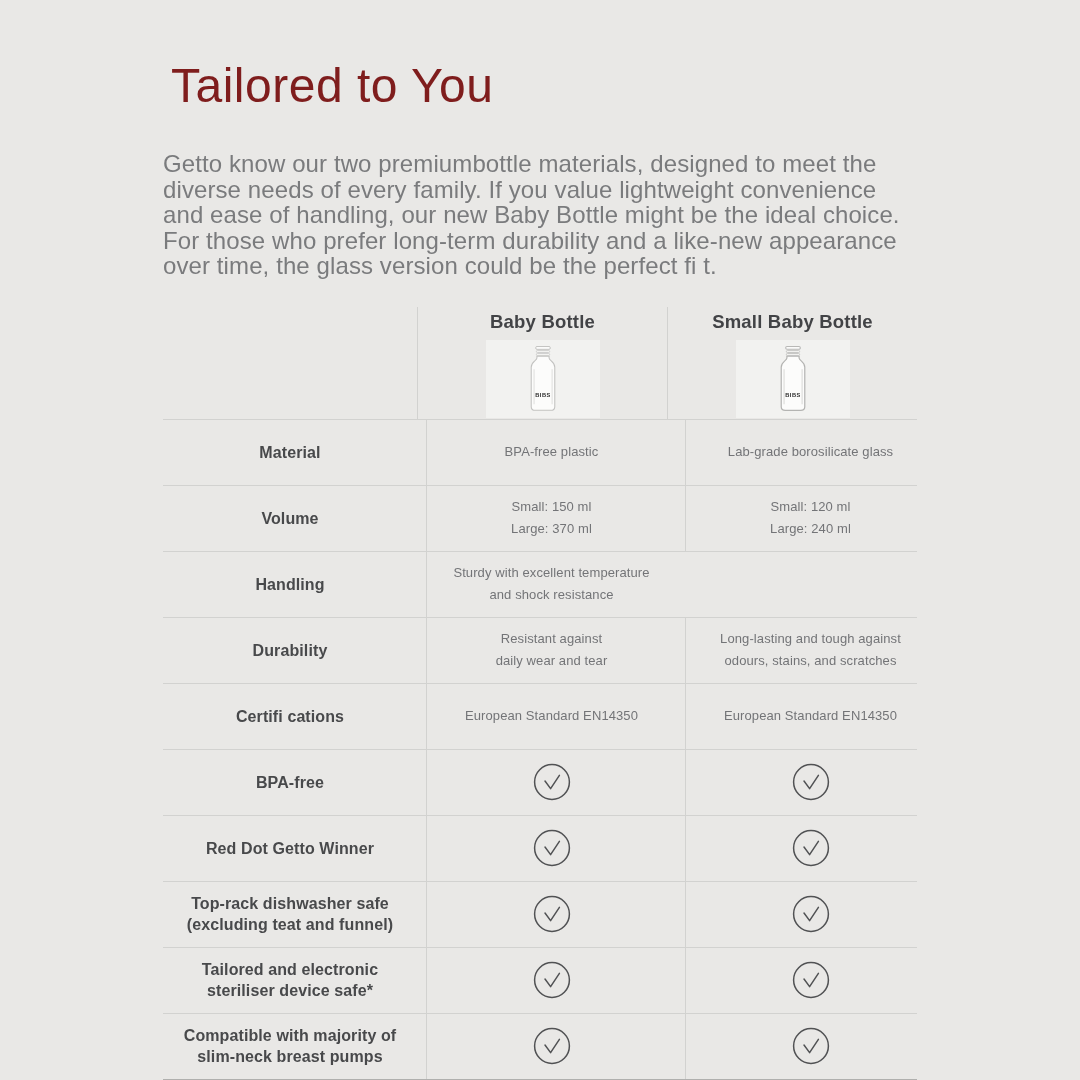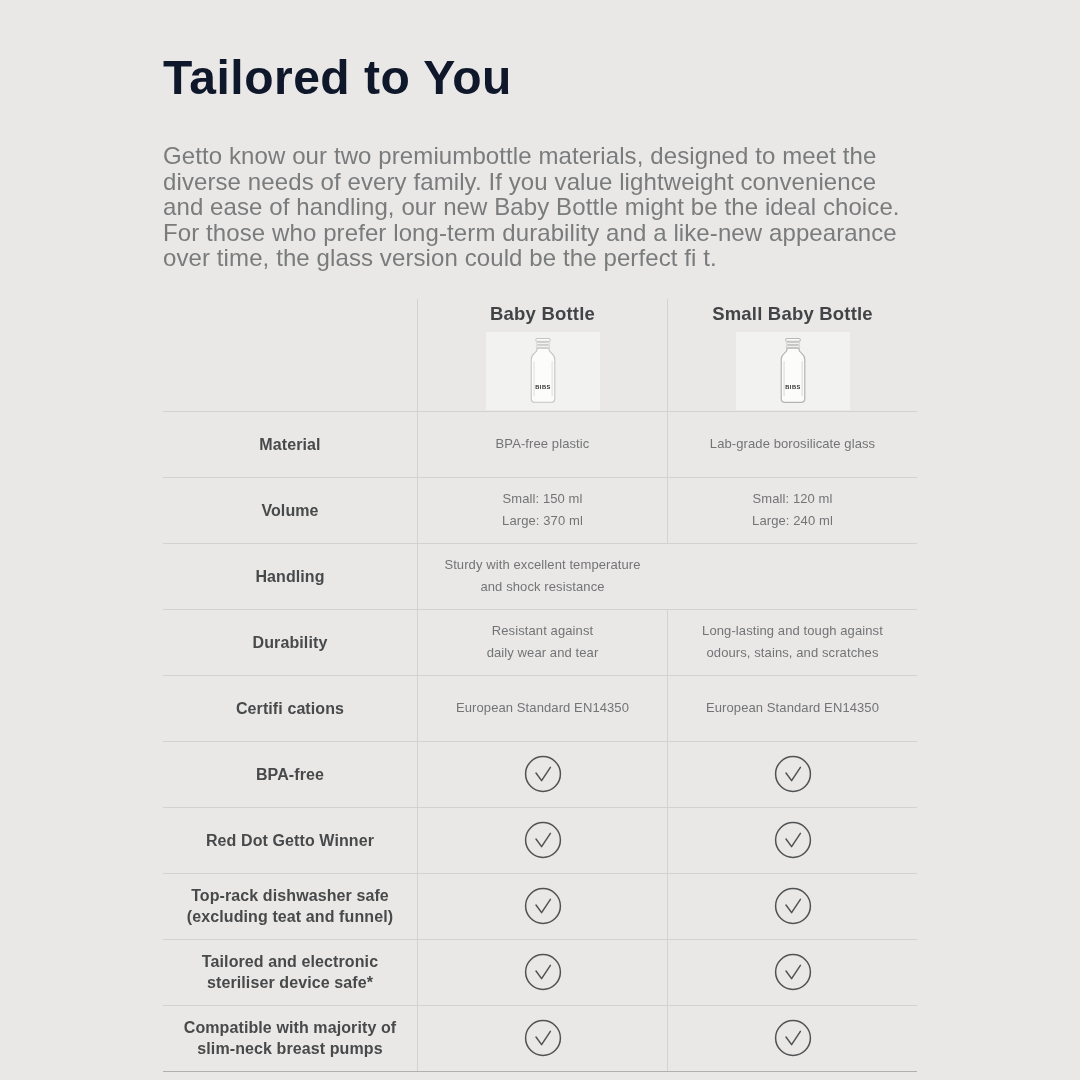--- a/index.html
+++ b/index.html
@@ -12,26 +12,26 @@
     width: 1080px;
     height: 1080px;
     background: #e9e8e6;
     overflow: hidden;
   }
   .content {
     margin-left: 163px;
     width: 756px;
   }
   h1.title {
-    margin: 0;
+    margin: 8px;
     padding-top: 50px;
     font-size: 48px;
     line-height: 56px;
-    font-weight: 700;
-    color: #0f172a;
+    font-weight: 400;
+    color: #7f1d1d;
     letter-spacing: 0.5px;
   }
   p.intro {
     margin: 37px 0 0 0;
     font-size: 24px;
     line-height: 25.5px;
     color: #7a7b7d;
     letter-spacing: 0.1px;
   }
   .table {
@@ -69,20 +69,21 @@
     width: 114px;
     height: 78px;
     background: #f2f2f0;
     display: flex;
     align-items: center;
     justify-content: center;
   }
   .body-row {
     height: 66px;
     border-top: 1px solid #d2d2d0;
+    gap: 9px;
   }
   .row-label-line {
     font-size: 16px;
     font-weight: 700;
     color: #48494b;
     line-height: 21px;
     letter-spacing: 0.1px;
   }
   .value-line {
     font-size: 13px;

